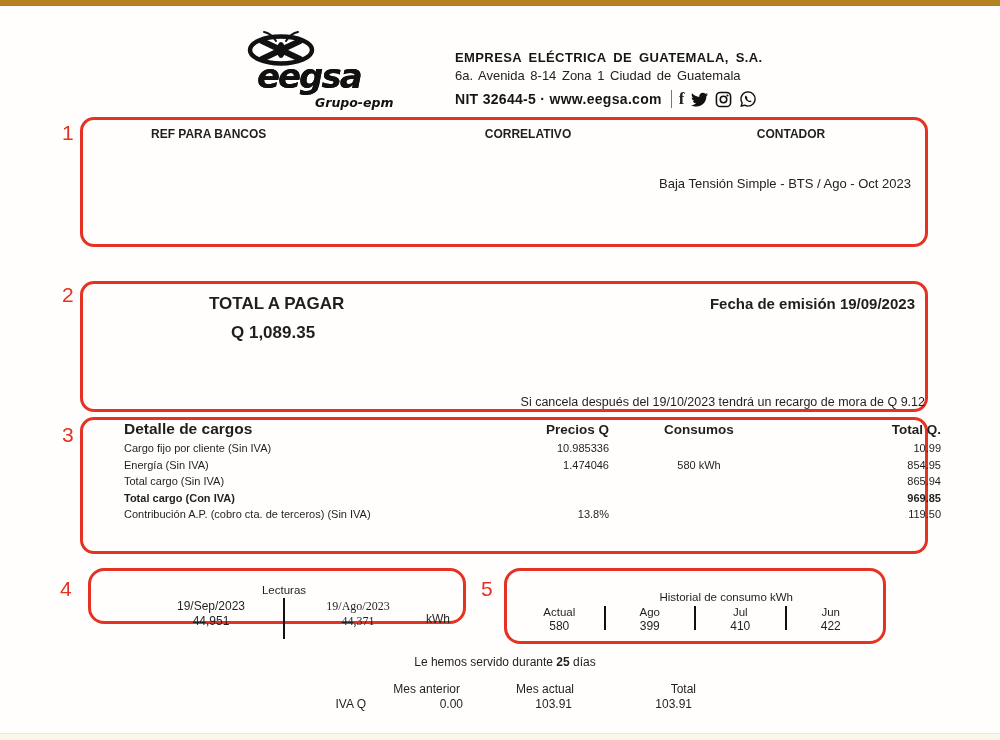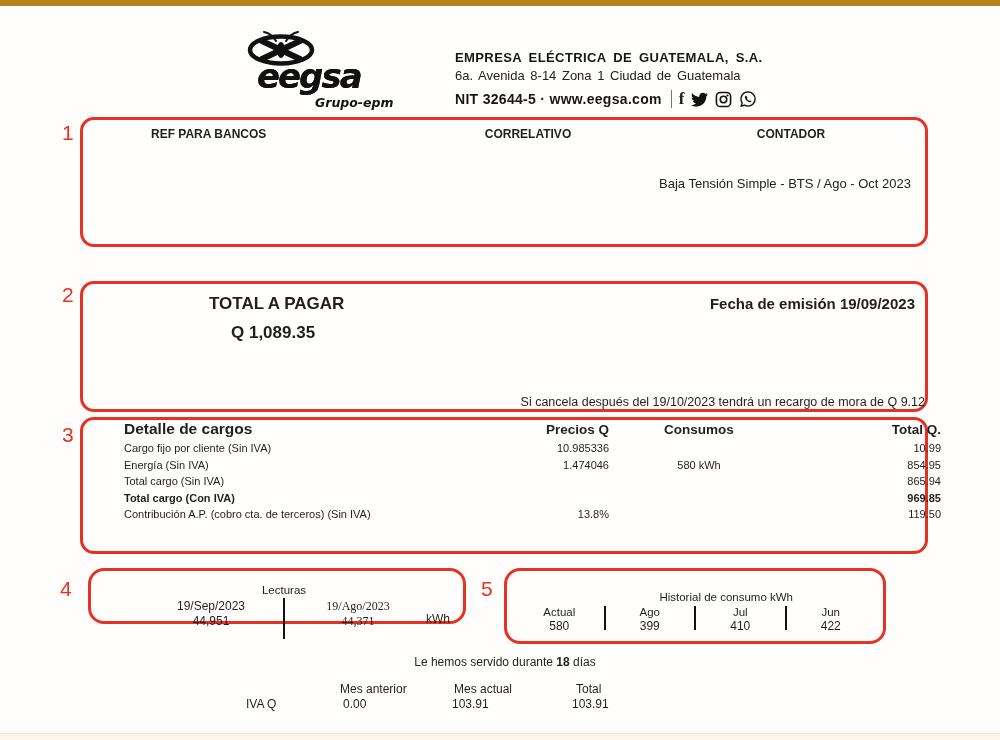--- a/index.html
+++ b/index.html
@@ -63,21 +63,21 @@
 
   
   .b5-title { position:absolute; left:90px; top:20px; width:196px; text-align:right; font-size:11.5px; }
   .b5-cols { position:absolute; left:8px; right:8px; top:34px; display:flex; align-items:stretch; }
   .b5-col { flex:1; text-align:center; font-size:11.5px; line-height:14px; }
   .b5-val { font-size:12px; }
   .b5-div { width:2px; background:#111; margin:1px 0 3px 0; }
 
   
   .served { position:absolute; left:355px; top:655px; width:300px; text-align:center; font-size:12px; }
-  .fcell { position:absolute; width:120px; text-align:left; font-size:12px; }
+  .fcell { position:absolute; width:120px; text-align:right; font-size:12px; }
 </style>
 </head>
 <body>
 
 <div class="page">
   <div class="gold-bar-top"></div>
 
   <div class="logo-wrap">
     <svg width="175" height="82" viewBox="0 0 175 82">
       <ellipse cx="48" cy="20" rx="31" ry="13.5" fill="none" stroke="#111" stroke-width="4.5"></ellipse>
@@ -215,21 +215,21 @@
         <div class="b5-val">410</div>
       </div>
       <div class="b5-div"></div>
       <div class="b5-col">
         <div>Jun</div>
         <div class="b5-val">422</div>
       </div>
     </div>
   </div>
 
-  <div class="served"><span>Le hemos servido durante </span><b>18</b><span> días</span></div>
+  <div class="served"><span>Le hemos servido durante </span><b>25</b><span> días</span></div>
 
   <span class="fcell" style="left:340px; top:682px;">Mes anterior</span>
   <span class="fcell" style="left:454px; top:682px;">Mes actual</span>
   <span class="fcell" style="left:576px; top:682px;">Total</span>
 
   <span class="fcell" style="left:246px; top:697px;">IVA Q</span>
   <span class="fcell" style="left:343px; top:697px;">0.00</span>
   <span class="fcell" style="left:452px; top:697px;">103.91</span>
   <span class="fcell" style="left:572px; top:697px;">103.91</span>
 

